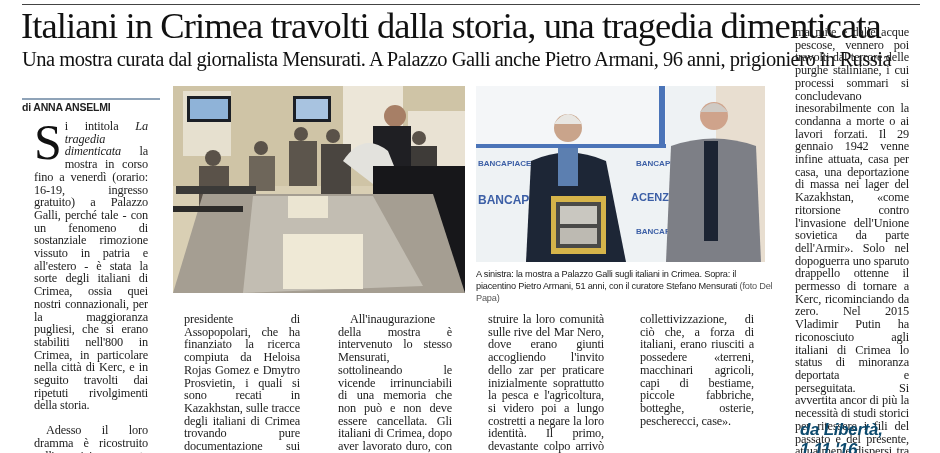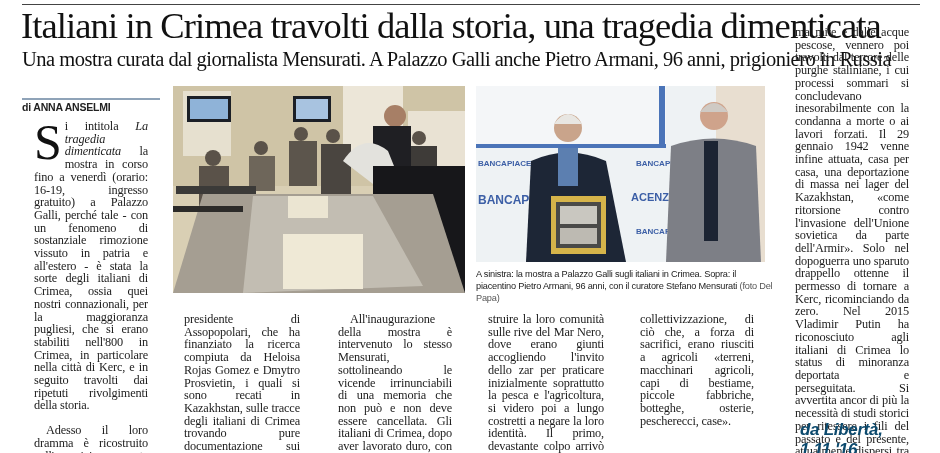--- a/index.html
+++ b/index.html
@@ -101,36 +101,36 @@
     <rect x="80" y="116" width="45" height="46" fill="#4a4a48"></rect>
     <rect x="84" y="120" width="37" height="18" fill="#c9c7c0"></rect>
     <rect x="84" y="142" width="37" height="16" fill="#bdbab2"></rect>
     <circle cx="238" cy="30" r="14" fill="#cfa38b"></circle>
     <path d="M224 26 Q238 8 252 26" fill="#cfcac4"></path>
     <path d="M190 176 L195 60 Q238 45 280 60 L285 176 Z" fill="#7d7f86"></path>
     <rect x="228" y="55" width="14" height="100" fill="#1c2433"></rect>
   </svg>
 </div>
 
-<div class="caption"><span>A sinistra: la mostra a Palazzo Galli sugli italiani in Crimea. Sopra: il piacentino Pietro Armani, 96 anni, con il curatore Stefano Mensurati</span> <span class="credit">(foto Del Papa)</span></div>
+<div class="caption"><span>A sinistra: la mostra a Palazzo Galli sugli italiani in Crimea. Sopra: il piacentino Pietro Armani, 51 anni, con il curatore Stefano Mensurati</span> <span class="credit">(foto Del Papa)</span></div>
 
 <div class="col col2">
   <p class="first">presidente di Assopopolari, che ha finanziato la ricerca compiuta da Heloisa Rojas Gomez e Dmytro Prosvietin, i quali si sono recati in Kazakhstan, sulle tracce degli italiani di Crimea trovando pure documentazione sui soldati dell'Armir prigionieri durante la seconda guerra mondiale, finiti ai lavori forzati nei</p>
 </div>
 
 <div class="col col3">
   <p>All'inaugurazione della mostra è intervenuto lo stesso Mensurati, sottolineando le vicende irrinunciabili di una memoria che non può e non deve essere cancellata. Gli italiani di Crimea, dopo aver lavorato duro, con molta intraprendenza, per co-</p>
 </div>
 
 <div class="col col4">
   <p class="first">struire la loro comunità sulle rive del Mar Nero, dove erano giunti accogliendo l'invito dello zar per praticare inizialmente soprattutto la pesca e l'agricoltura, si videro poi a lungo costretti a negare la loro identità. Il primo, devastante colpo arrivò con la rivoluzione bolscevica, che portò alla requisizione, nel nome della</p>
 </div>
 
 <div class="col col5">
-  <p class="first">collettivizzazione, di ciò che, a forza di sacrifici, erano riusciti a agricoli «terreni, macchinari agricoli, capi di bestiame, piccole fabbriche, botteghe, osterie, pescherecci, case».</p>
+  <p class="first">collettivizzazione, di ciò che, a forza di italiani, erano riusciti a possedere «terreni, macchinari agricoli, capi di bestiame, piccole fabbriche, botteghe, osterie, pescherecci, case».</p>
 </div>
 
 <div class="col col6">
   <p class="first">ma mite e dalle acque pescose, vennero poi travolti dal terrore delle purghe staliniane, i cui processi sommari si concludevano inesorabilmente con la condanna a morte o ai lavori forzati. Il 29 gennaio 1942 venne infine attuata, casa per casa, una deportazione di massa nei lager del Kazakhstan, «come ritorsione contro l'invasione dell'Unione sovietica da parte dell'Armir». Solo nel dopoguerra uno sparuto drappello ottenne il permesso di tornare a Kerc, ricominciando da zero. Nel 2015 Vladimir Putin ha riconosciuto agli italiani di Crimea lo status di minoranza deportata e perseguitata. Si avvertita ancor di più la necessità di studi storici per ritessere i fili del passato e del presente, attualmente dispersi tra Italia, Crimea e Kazakhstan.</p>
   <p>Nei pannelli dell'allestimento, uomini, donne e bambini, intere famiglie, si stagliano con il loro volto, a raccontare vicende di dolorosi distacchi, dai risvolti personali e ben più generali. A Palazzo Galli, a testimoniare come Piacenza non sia rimasta immune da queste pagine buie, era presente l'ultimo dei nostri concittadini ancora in vita che è stato prigioniero in Russia, Pietro Amani, di 96 anni.</p>
 </div>
 
 <div class="signature">da Libertà, 1.11.'16</div>
 
 </body></html>

